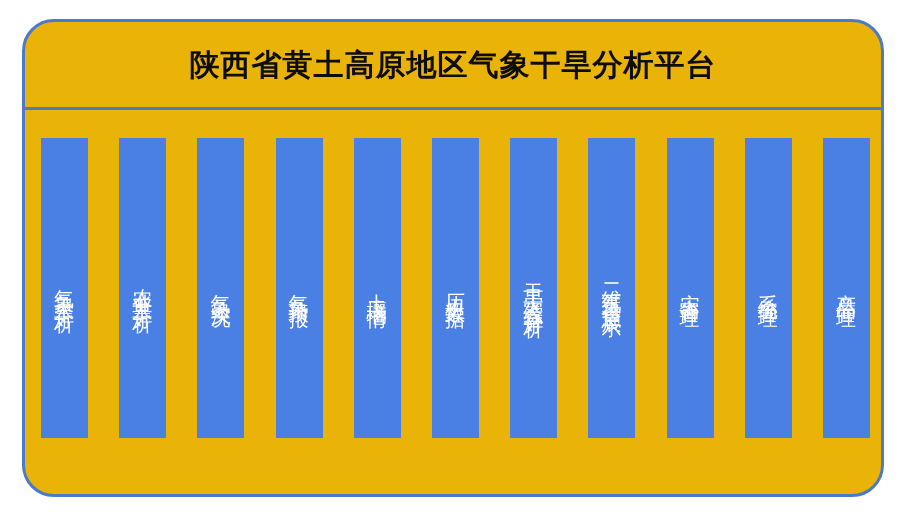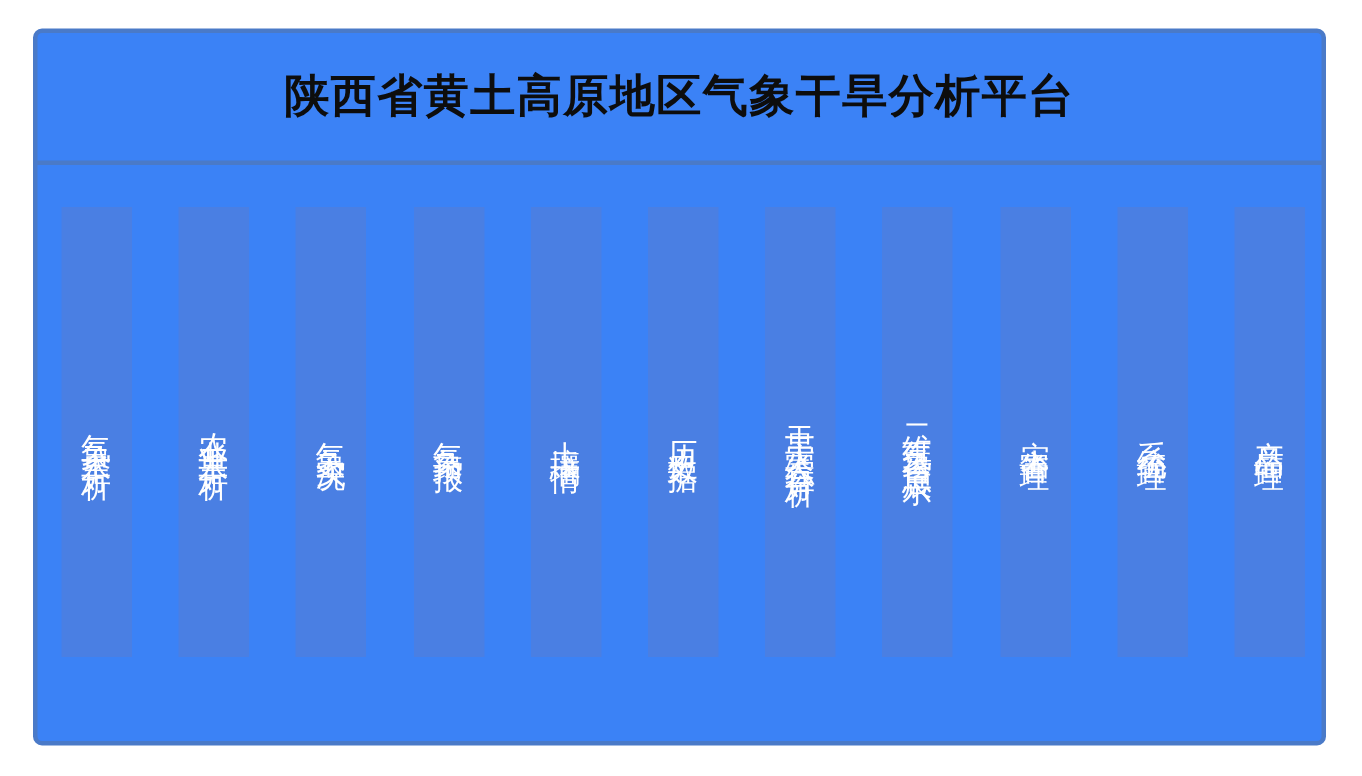--- a/index.html
+++ b/index.html
@@ -23,22 +23,22 @@
 
   
   .panel {
     position: absolute;
     left: 22px;
     top: 19px;
     width: 862px;
     height: 478px;
     box-sizing: border-box;
     border: 3px solid #4a7ac8;
-    border-radius: 6px;
-    background: #3b82f6;
+    border-radius: 32px;
+    background: #eab308;
   }
 
   
   .title-band {
     position: absolute;
     left: 0;
     top: 0;
     width: 100%;
     height: 85px;
     display: flex;

